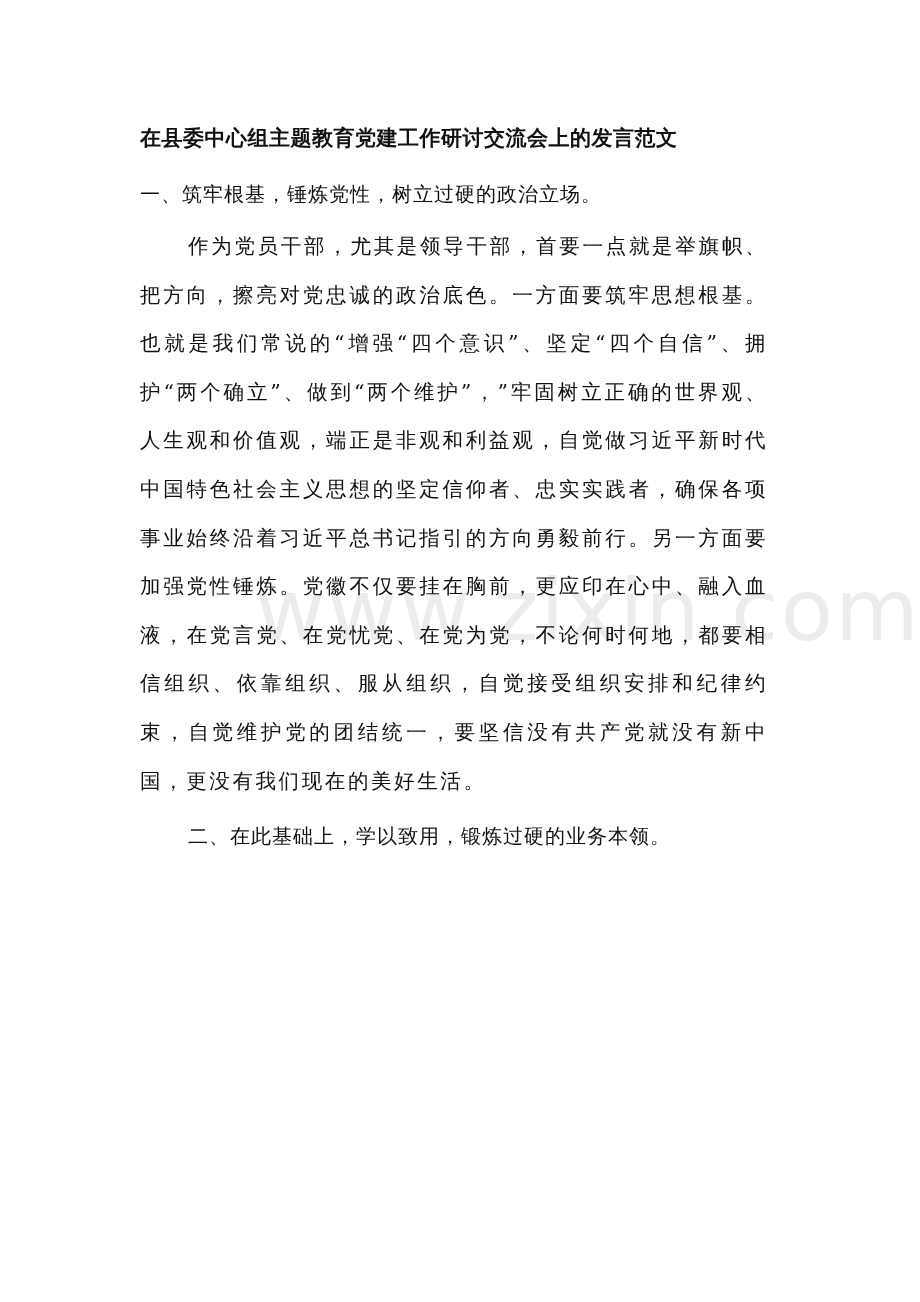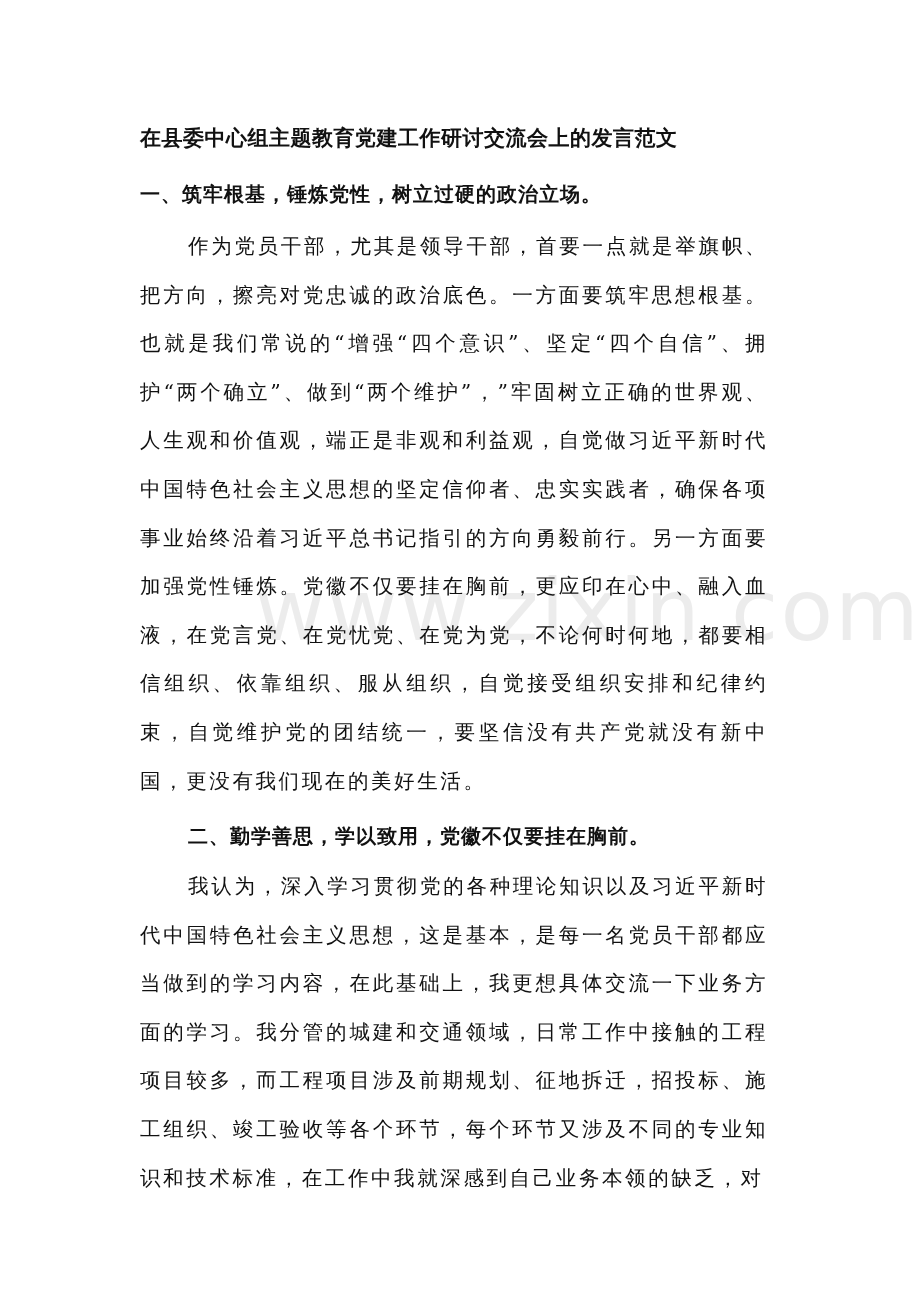--- a/index.html
+++ b/index.html
@@ -9,21 +9,21 @@
     background: #ffffff; color: #111111;
     font-family: "DejaVu Serif", "Liberation Serif", serif;
   }
   .title {
     position: absolute; left: 140px; width: 640px; top: 120px;
     text-align: left; font-weight: bold; font-size: 21px; line-height: 36px;
     font-family: "DejaVu Sans", "Liberation Sans", sans-serif;
     letter-spacing: 0.5px;
   }
   .heading {
-    position: absolute; font-weight: bold; font-size: 20px; line-height: 36px;
+    position: absolute; font-weight: normal; font-size: 20px; line-height: 36px;
     font-family: "DejaVu Sans", "Liberation Sans", sans-serif;
     letter-spacing: 1px;
   }
   .h1 { left: 140px; top: 176px; }
   .h2 { left: 188px; top: 818px; }
   .para {
     position: absolute; left: 140px; width: 628px;
     font-size: 20.5px; line-height: 48.6px; letter-spacing: 2.6px;
     text-align: justify; text-indent: 48px; margin: 0;
   }
@@ -40,15 +40,14 @@
 <body>
 
 <div class="page">
   <div class="watermark">www.zixin.com.cn</div>
 
   <div class="title">在县委中心组主题教育党建工作研讨交流会上的发言范文</div>
 
   <div class="heading h1">一、筑牢根基，锤炼党性，树立过硬的政治立场。</div>
   <p class="para p1">作为党员干部，尤其是领导干部，首要一点就是举旗帜、把方向，擦亮对党忠诚的政治底色。一方面要筑牢思想根基。也就是我们常说的“增强“四个意识”、坚定“四个自信”、拥护“两个确立”、做到“两个维护”，”牢固树立正确的世界观、人生观和价值观，端正是非观和利益观，自觉做习近平新时代中国特色社会主义思想的坚定信仰者、忠实实践者，确保各项事业始终沿着习近平总书记指引的方向勇毅前行。另一方面要加强党性锤炼。党徽不仅要挂在胸前，更应印在心中、融入血液，在党言党、在党忧党、在党为党，不论何时何地，都要相信组织、依靠组织、服从组织，自觉接受组织安排和纪律约束，自觉维护党的团结统一，要坚信没有共产党就没有新中国，更没有我们现在的美好生活。</p>
 
-  <div class="heading h2">二、勤学善思，学以致用，党徽不仅要挂在胸前。</div>
-  <p class="para p2">我认为，深入学习贯彻党的各种理论知识以及习近平新时代中国特色社会主义思想，这是基本，是每一名党员干部都应当做到的学习内容，在此基础上，我更想具体交流一下业务方面的学习。我分管的城建和交通领域，日常工作中接触的工程项目较多，而工程项目涉及前期规划、征地拆迁，招投标、施工组织、竣工验收等各个环节，每个环节又涉及不同的专业知识和技术标准，在工作中我就深感到自己业务本领的缺乏，对</p>
+  <div class="heading h2">二、在此基础上，学以致用，锻炼过硬的业务本领。</div>
 </div>
 
 </body></html>

